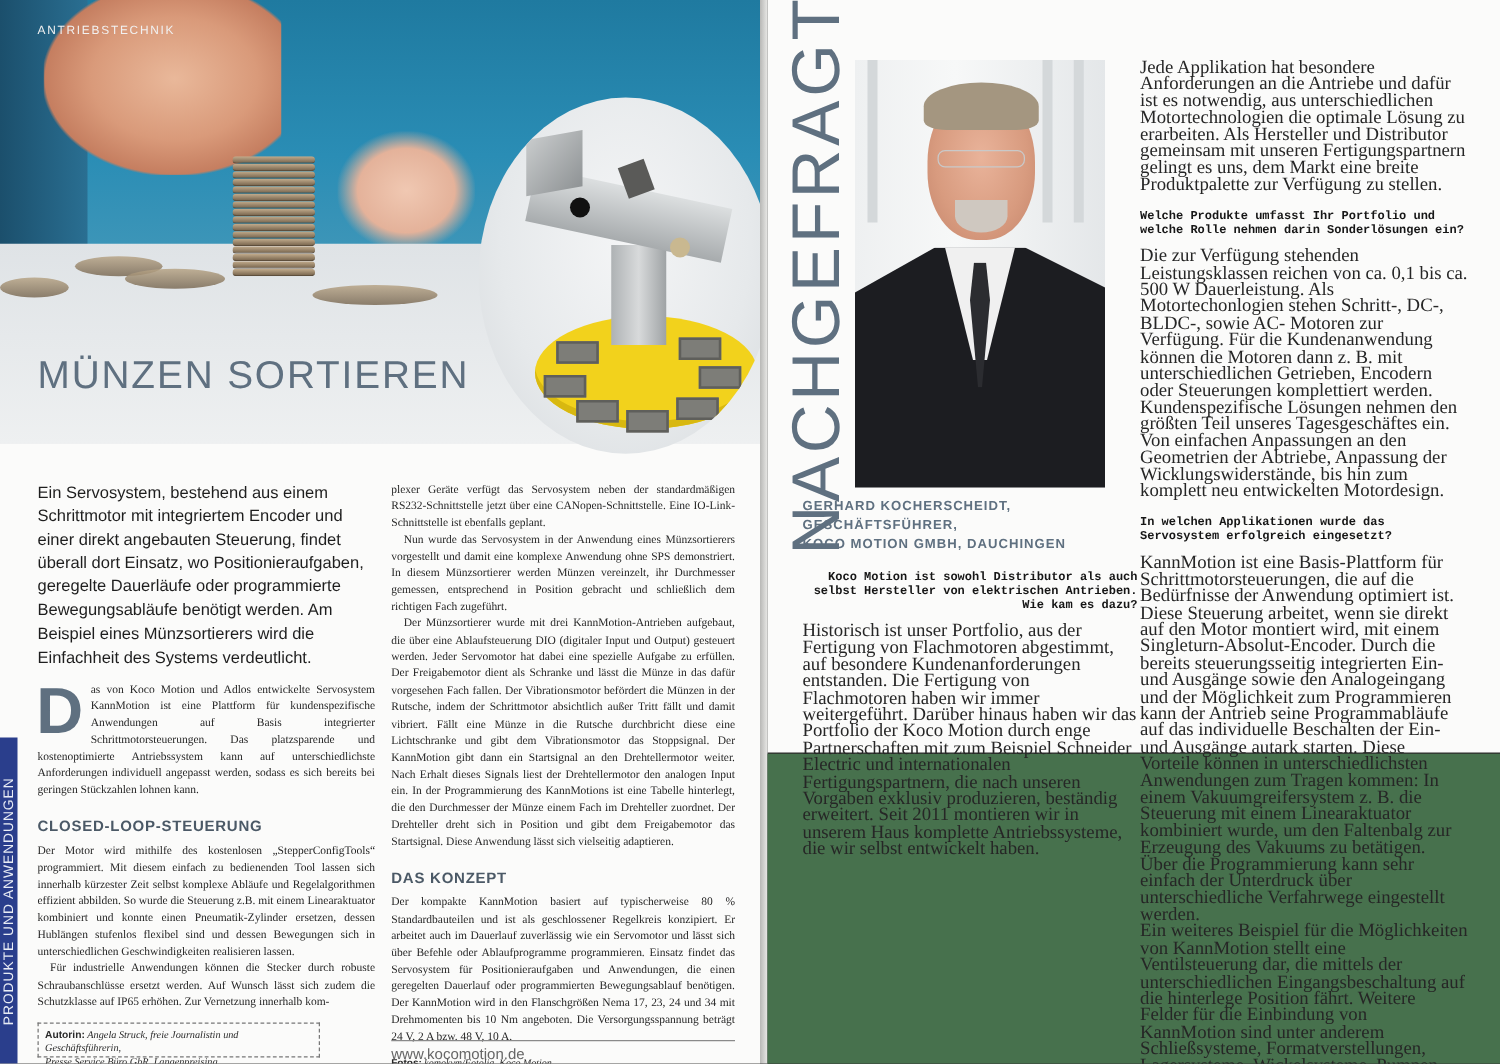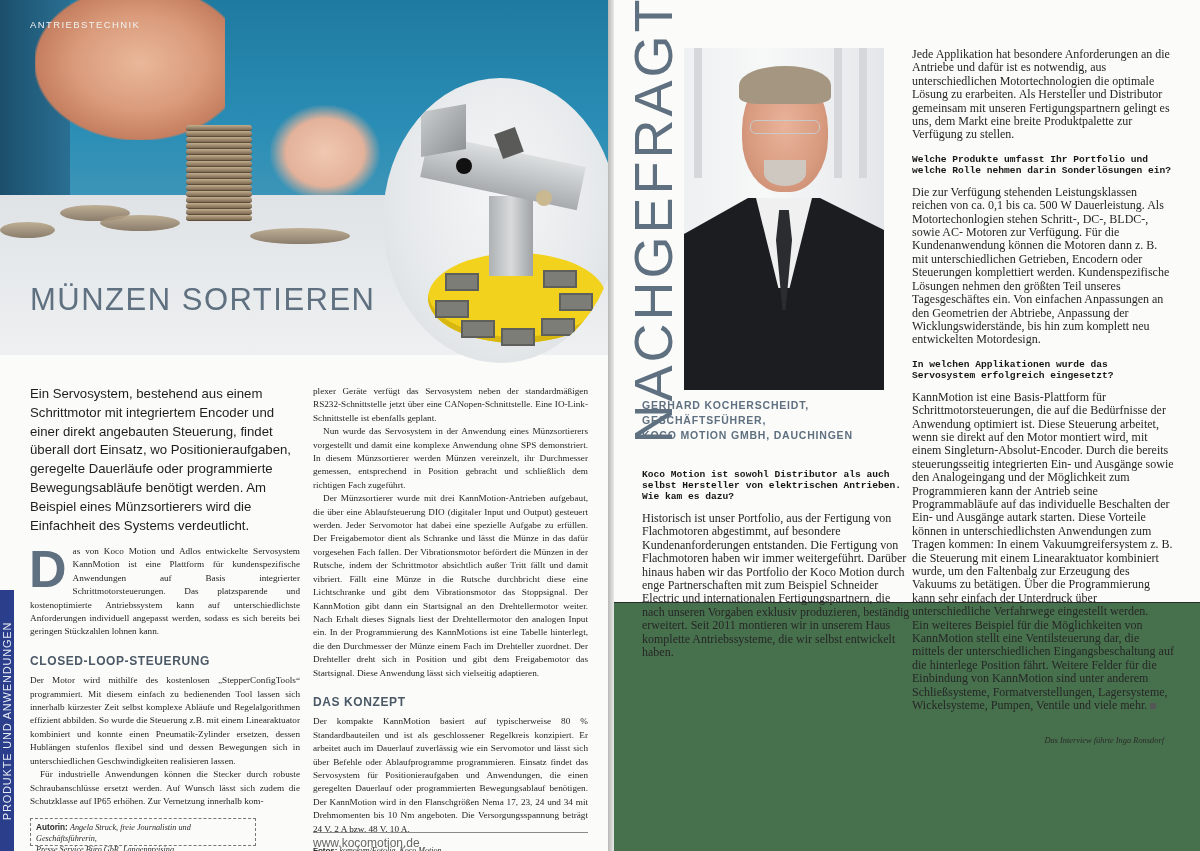--- a/index.html
+++ b/index.html
@@ -125,26 +125,26 @@
   .portrait .hair { position: absolute; left: 55px; top: 18px; width: 92px; height: 38px; border-radius: 50% 50% 20% 20%; background: #a49680; }
   .portrait .glasses { position: absolute; left: 66px; top: 72px; width: 70px; height: 14px; border: 1px solid #c9c9c9; border-radius: 6px; }
   .portrait .beard { position: absolute; left: 80px; top: 112px; width: 42px; height: 26px; border-radius: 0 0 50% 50%; background: #cfc8c0; }
 
   .caption {
     position: absolute; left: 642px; top: 398px; width: 260px;
     font-family: "Liberation Sans", sans-serif; font-size: 10.5px; line-height: 15px; letter-spacing: 0.8px; color: #5f7080; font-weight: bold;
   }
 
   .q { font-family: Liberation Mono, monospace; font-weight: bold; font-size: 9.6px; line-height: 11px; color: #161616; }
-  .r-text { font-size: 12px; line-height: 13.4px; color: #262626; }
+  .r-text { font-size: 15px; line-height: 13.4px; color: #262626; }
 
   .interview-left { position: absolute; left: 642px; top: 452px; width: 268px; }
   .interview-right { position: absolute; left: 912px; top: 48px; width: 262px; }
   .interview-right .q, .interview-left .q { margin: 12px 0 10px 0; }
-  .interview-left .q { margin-top: 17px; }
+  .interview-left .q { margin-top: 4px; text-align: right; }
   .end-mark { display: inline-block; width: 6px; height: 6px; background: #555; margin-left: 3px; vertical-align: middle; }
   .sig { font-style: italic; font-size: 8.4px; text-align: right; margin-top: 24px; padding-right: 10px; }
 </style>
 </head>
 <body>
 
 <div class="page-left">
   <div class="hero">
     <div class="shirt-dark"></div>
     <div class="hand-top"></div>

